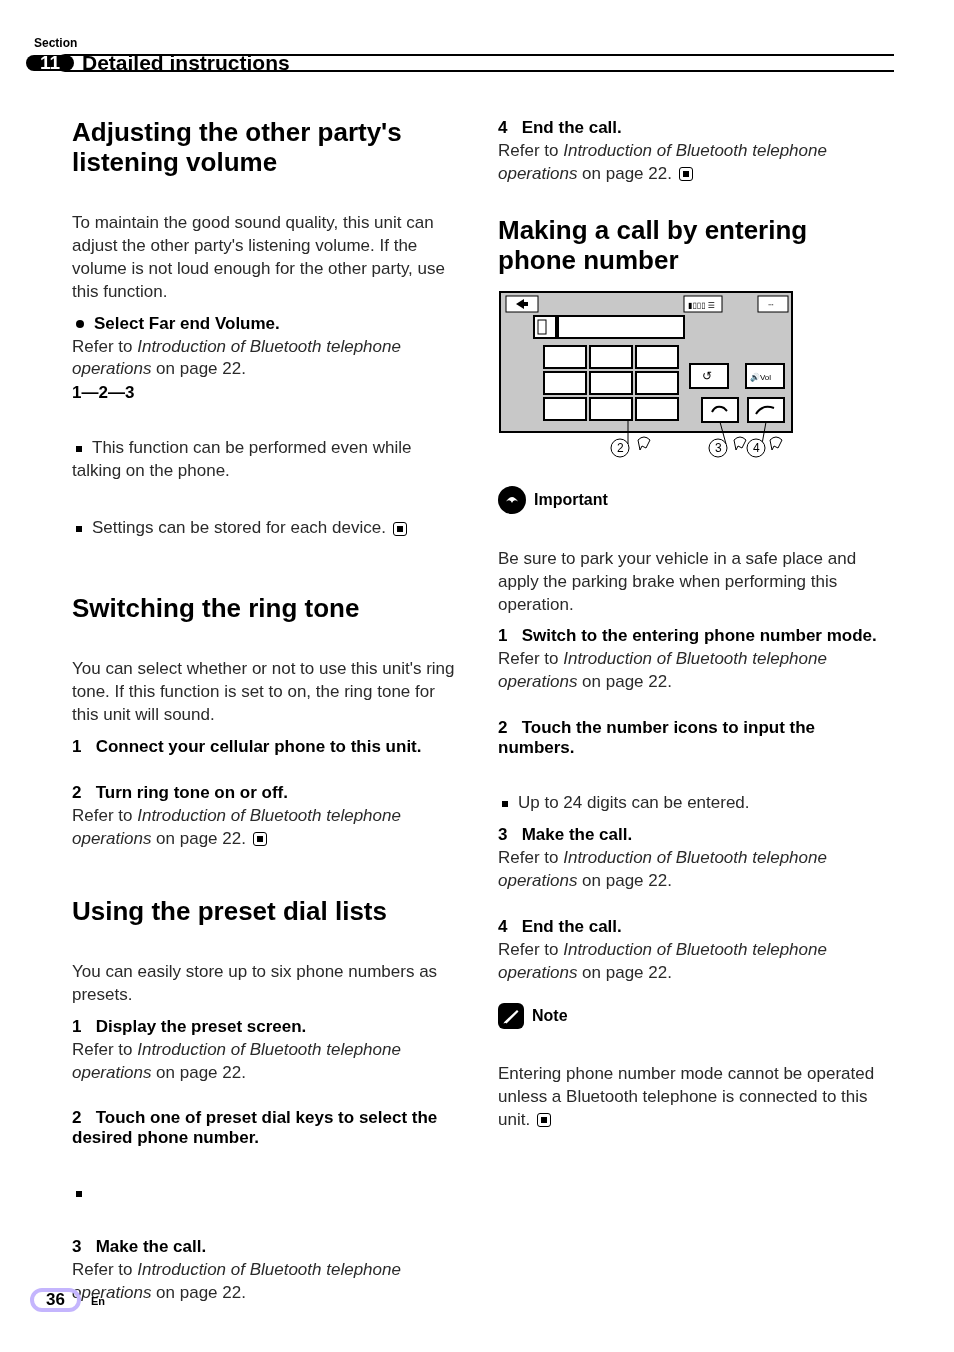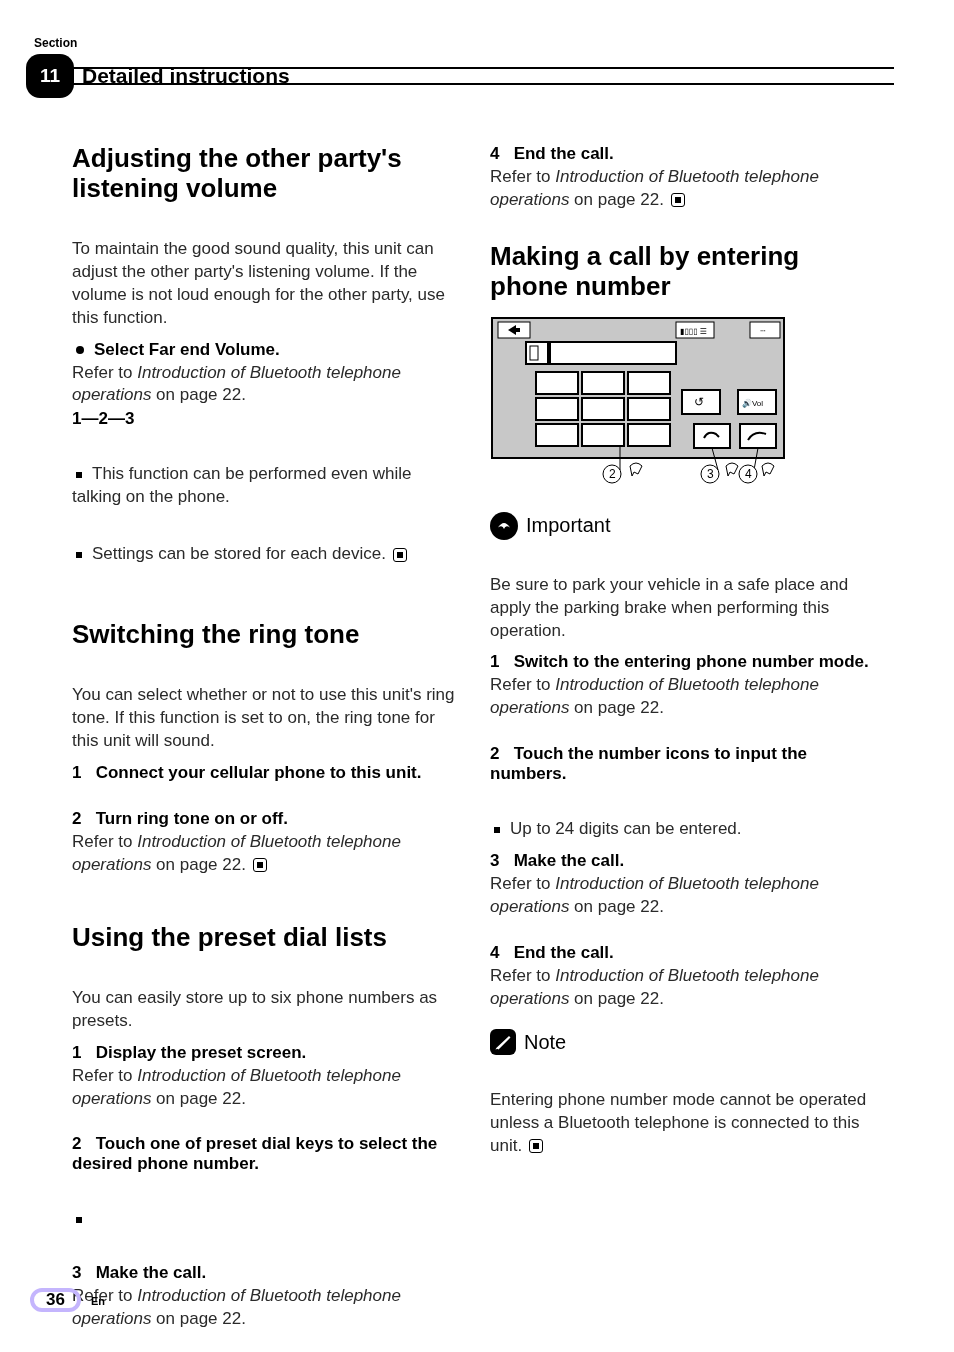--- a/index.html
+++ b/index.html
@@ -22,21 +22,21 @@
       display: flex;
       align-items: center;
       margin-left: -46px;
       margin-bottom: 46px;
     }
     .section-pill {
       background: #000;
       color: #fff;
       border-radius: 14px;
       width: 48px;
-      height: 44px;
+      height: 16px;
       display: flex;
       align-items: center;
       justify-content: center;
       font-weight: bold;
       font-size: 19px;
       margin-right: 8px;
       z-index: 2;
     }
     .header-title-wrap {
       border: 2px solid #000;
@@ -50,21 +50,21 @@
       border-right: none;
       border-top-right-radius: 0;
       border-bottom-right-radius: 0;
     }
     .header-title {
       font-weight: 900;
       font-size: 21px;
     }
     .columns {
       display: flex;
-      gap: 30px;
+      gap: 38px;
     }
     .col { width: 388px; }
     .h1 {
       font-weight: 900;
       font-size: 26px;
       line-height: 1.15;
       margin-bottom: 6px;
     }
     .body-text {
       font-size: 17px;
@@ -150,21 +150,21 @@
     .icon-circle svg { width: 18px; height: 18px; }
     .icon-square {
       width: 26px; height: 26px;
       background: #000;
       border-radius: 6px;
       display: flex;
       align-items: center;
       justify-content: center;
     }
     .icon-square svg { width: 18px; height: 18px; }
-    .icon-label { font-weight: normal; font-size: 20px; }
+    .icon-label { font-weight: bold; font-size: 16px; }
 
     .footer {
       position: absolute;
       bottom: 40px;
       left: 30px;
       display: flex;
       align-items: baseline;
       gap: 10px;
     }
     .page-badge {

